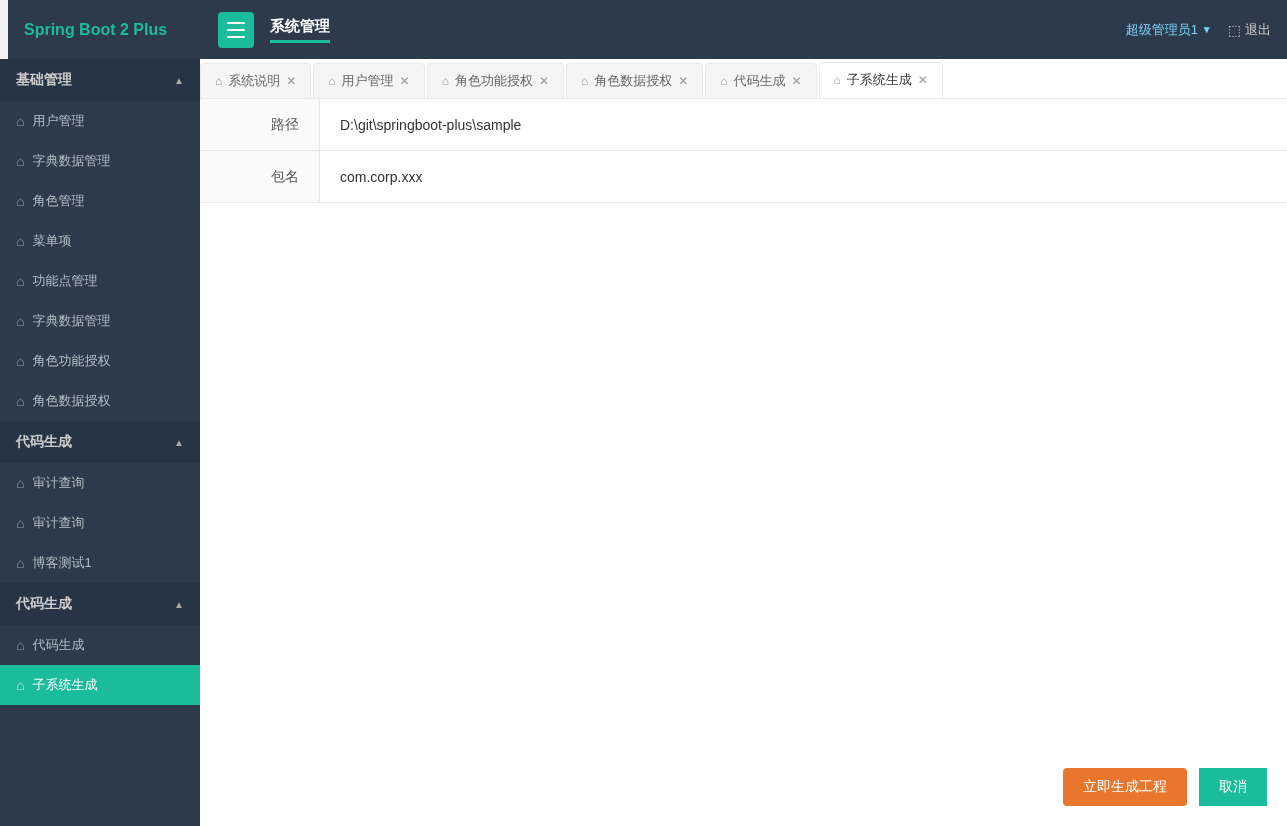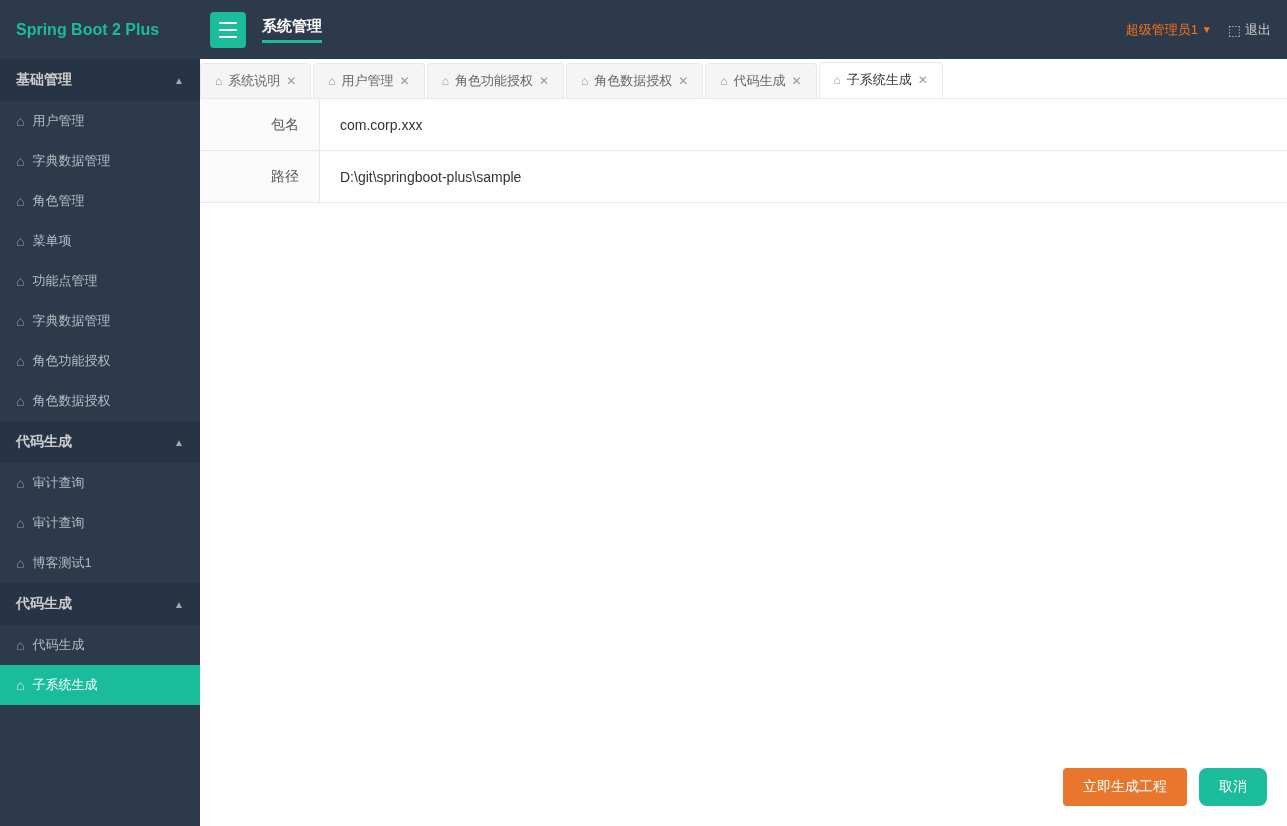--- a/index.html
+++ b/index.html
@@ -6,21 +6,21 @@
     body { font-family: "Microsoft YaHei", "PingFang SC", sans-serif; font-size: 14px; background: #f0f2f5; }
 
     
     .header {
       display: flex;
       align-items: center;
       background: #2d3a4b;
       height: 59px;
       padding: 0 16px;
       position: fixed;
-      top: 0; left: 0; right: 0;
+      top: 0; left: 8px; right: 0;
       z-index: 100;
     }
     .header-logo {
       color: #1abc9c;
       font-size: 16px;
       font-weight: bold;
       width: 194px;
       flex-shrink: 0;
     }
     .header-menu-btn {
@@ -57,21 +57,21 @@
       display: flex;
       align-items: center;
       gap: 16px;
       color: #ccc;
       font-size: 13px;
     }
     .header-user {
       display: flex;
       align-items: center;
       gap: 4px;
-      color: #f97316;
+      color: #7dd3fc;
     }
     .header-logout {
       display: flex;
       align-items: center;
       gap: 4px;
       color: #ccc;
       cursor: pointer;
     }
 
     
@@ -257,21 +257,21 @@
       cursor: pointer;
       font-size: 14px;
       font-weight: 500;
       font-family: Liberation Serif, serif;
     }
     .btn-cancel {
       background: #1abc9c;
       color: white;
       border: none;
       padding: 10px 20px;
-      border-radius: 8px;
+      border-radius: 0;
       cursor: pointer;
       font-size: 14px;
       font-weight: 500;
     }
   </style>
 </head>
 <body>
 
 <div class="header">
   <div class="header-logo">Spring Boot 2 Plus</div>
@@ -398,27 +398,27 @@
         <span class="tab-icon">⌂</span>
         <span>子系统生成</span>
         <span class="tab-close">✕</span>
       </div>
     </div>
 
     <div class="content-area">
       <div class="form-section">
 
         <div class="form-row">
+          <div class="form-label">路径</div>
+          <div class="form-value">D:\git\springboot-plus\sample</div>
+        </div>
+
+        <div class="form-row">
           <div class="form-label">包名</div>
           <div class="form-value">com.corp.xxx</div>
-        </div>
-
-        <div class="form-row">
-          <div class="form-label">路径</div>
-          <div class="form-value">D:\git\springboot-plus\sample</div>
         </div>
 
 
       </div>
     </div>
 
   </div>
 </div>
 
 <div class="footer-actions">

